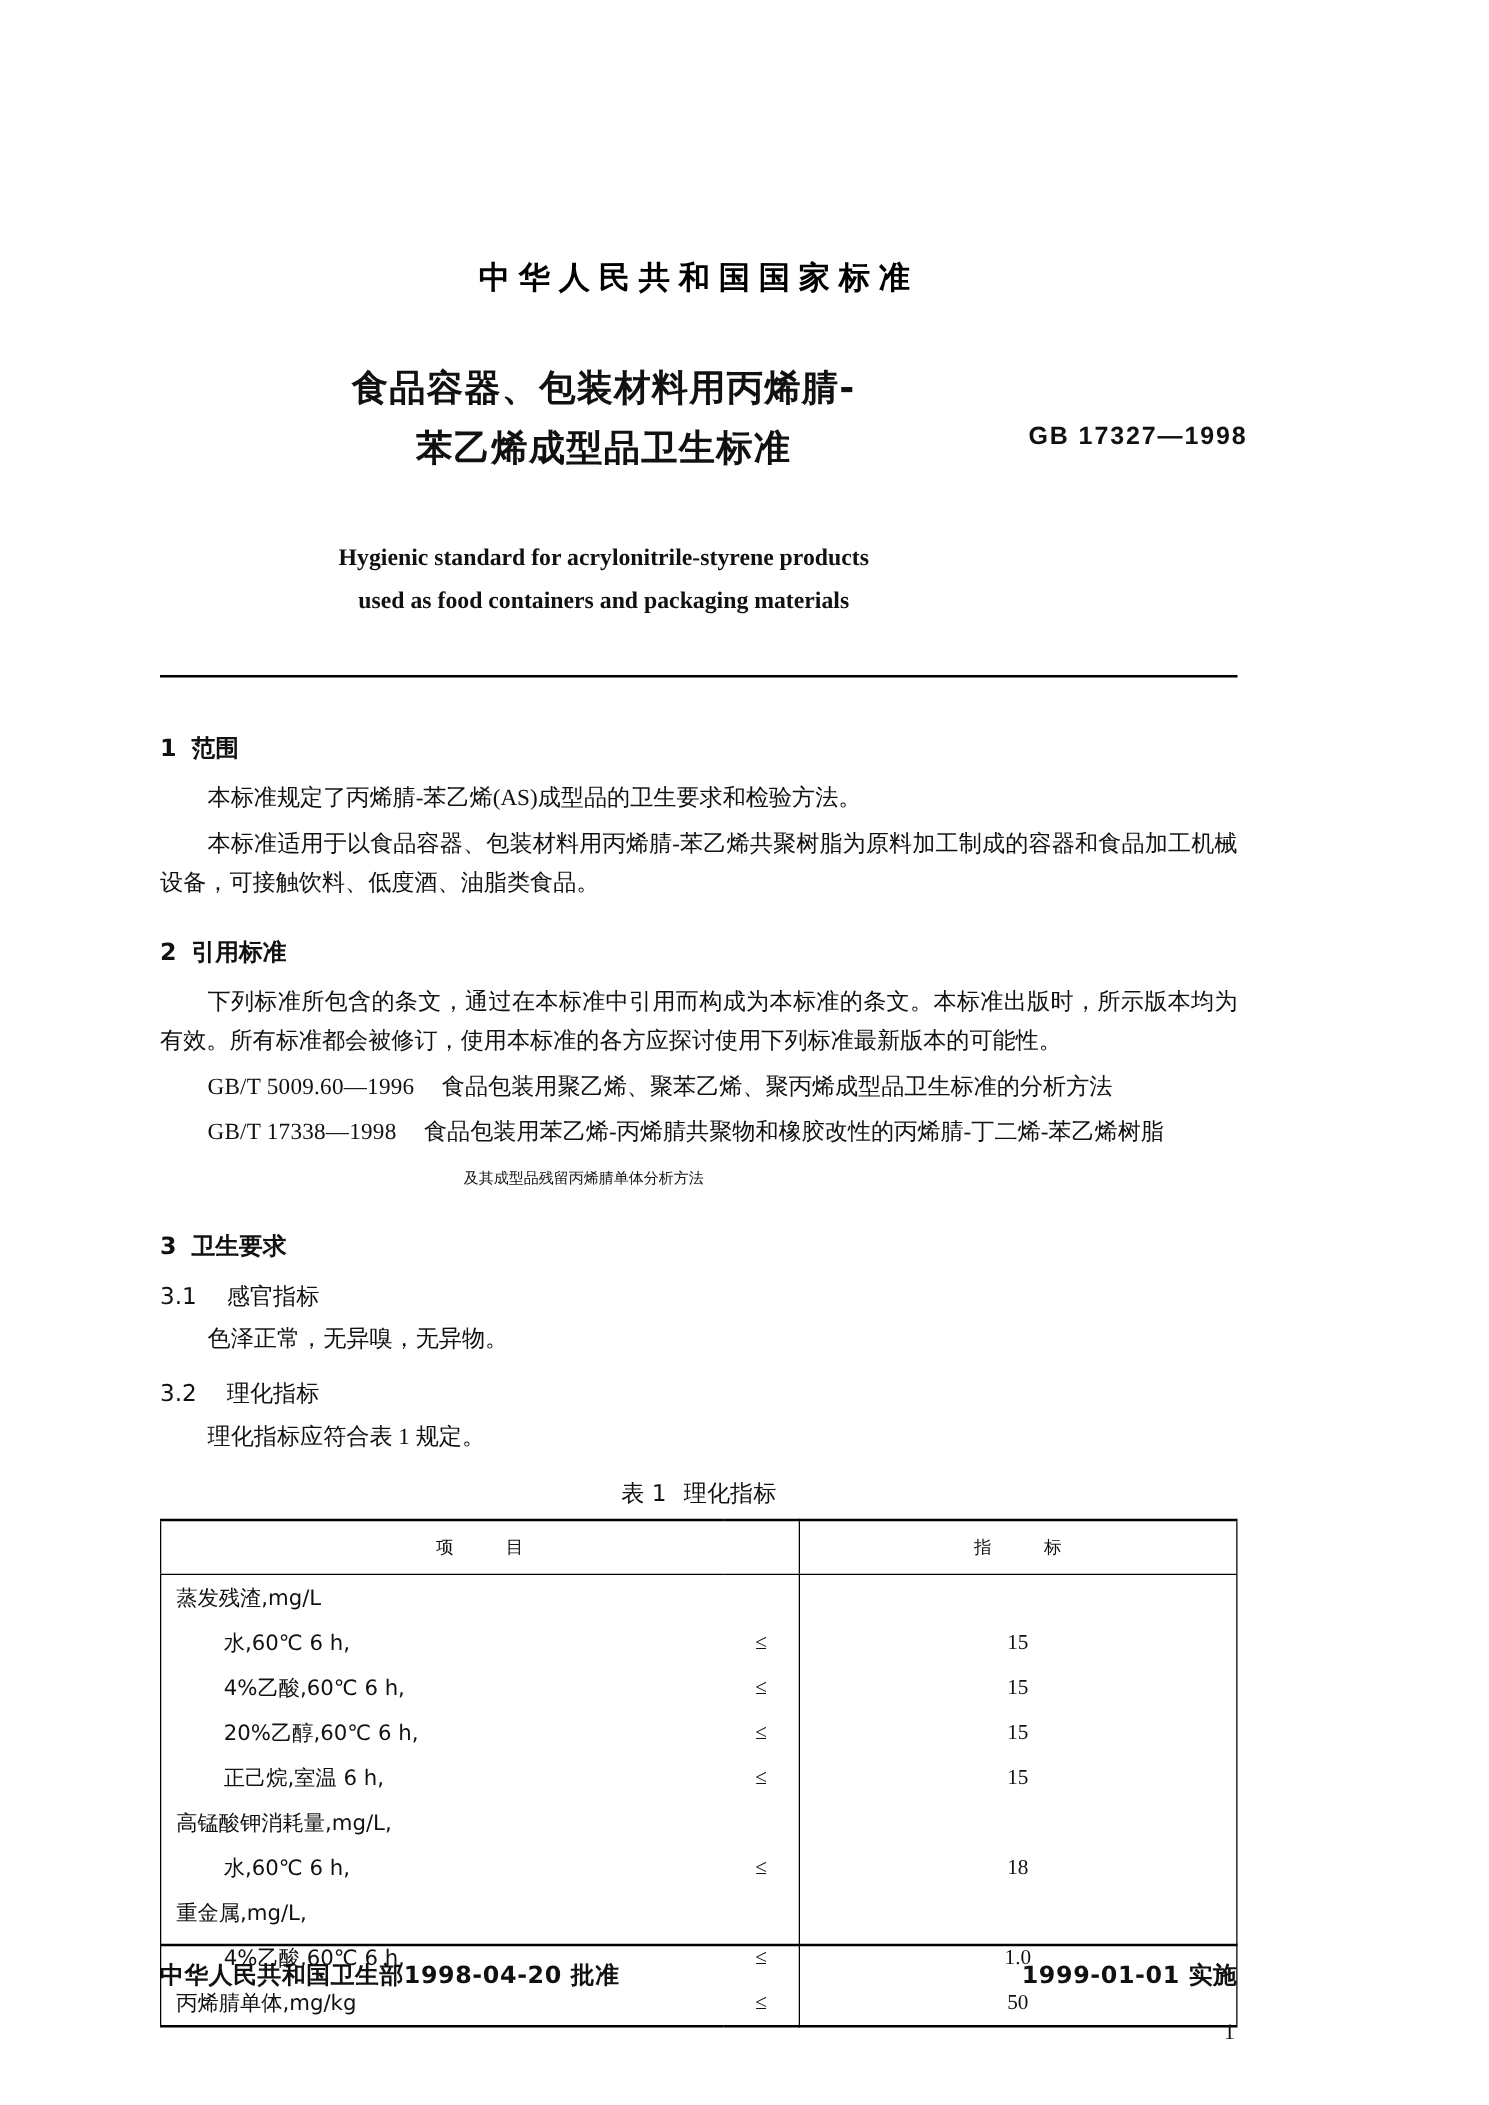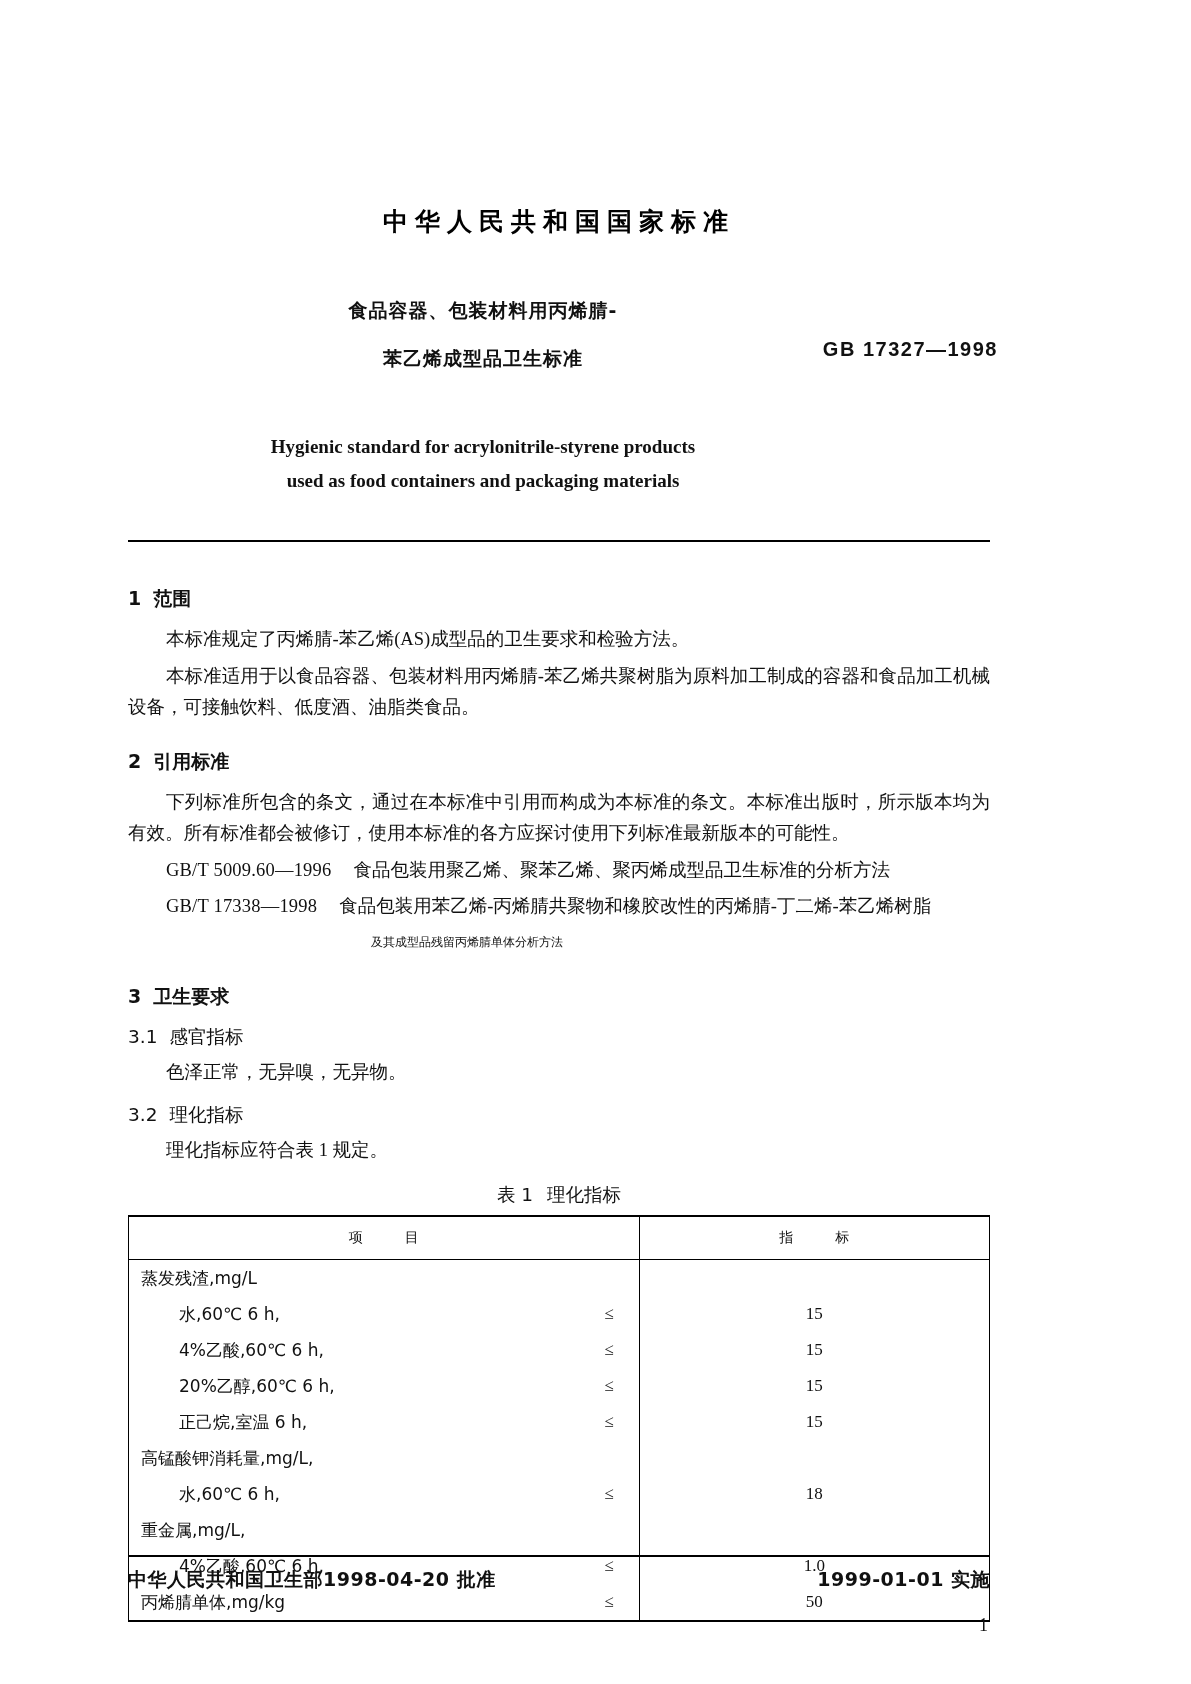--- a/index.html
+++ b/index.html
@@ -41,21 +41,21 @@
   }
   .title-row {
     position: relative;
     margin-top: 48px;
     min-height: 110px;
   }
   .doc-title {
     text-align: center;
     font-family: "DejaVu Sans", "Liberation Sans", sans-serif;
     font-weight: bold;
-    font-size: 19px;
+    font-size: 29px;
     line-height: 48px;
     letter-spacing: 1px;
     width: 690px;
     margin-left: 10px;
   }
   .std-no {
     position: absolute;
     right: -8px;
     top: 52px;
     font-family: "Liberation Sans", "DejaVu Sans", sans-serif;
@@ -90,21 +90,21 @@
     font-weight: bold;
     font-size: 19px;
     margin: 26px 0 12px 0;
   }
   .h1 .num { margin-right: 12px; font-weight: bold; }
   .h2 {
     font-family: "DejaVu Sans", "Liberation Sans", sans-serif;
     font-size: 18.5px;
     margin: 14px 0 8px 0;
   }
-  .h2 .num { margin-right: 12px; }
+  .h2 .num { margin-right: 24px; }
   p.para {
     margin: 0 0 6px 0;
     text-indent: 38px;
     line-height: 31px;
     font-size: 18.5px;
     text-align: justify;
   }
   .ref-line {
     margin: 0 0 5px 0;
     padding-left: 38px;

